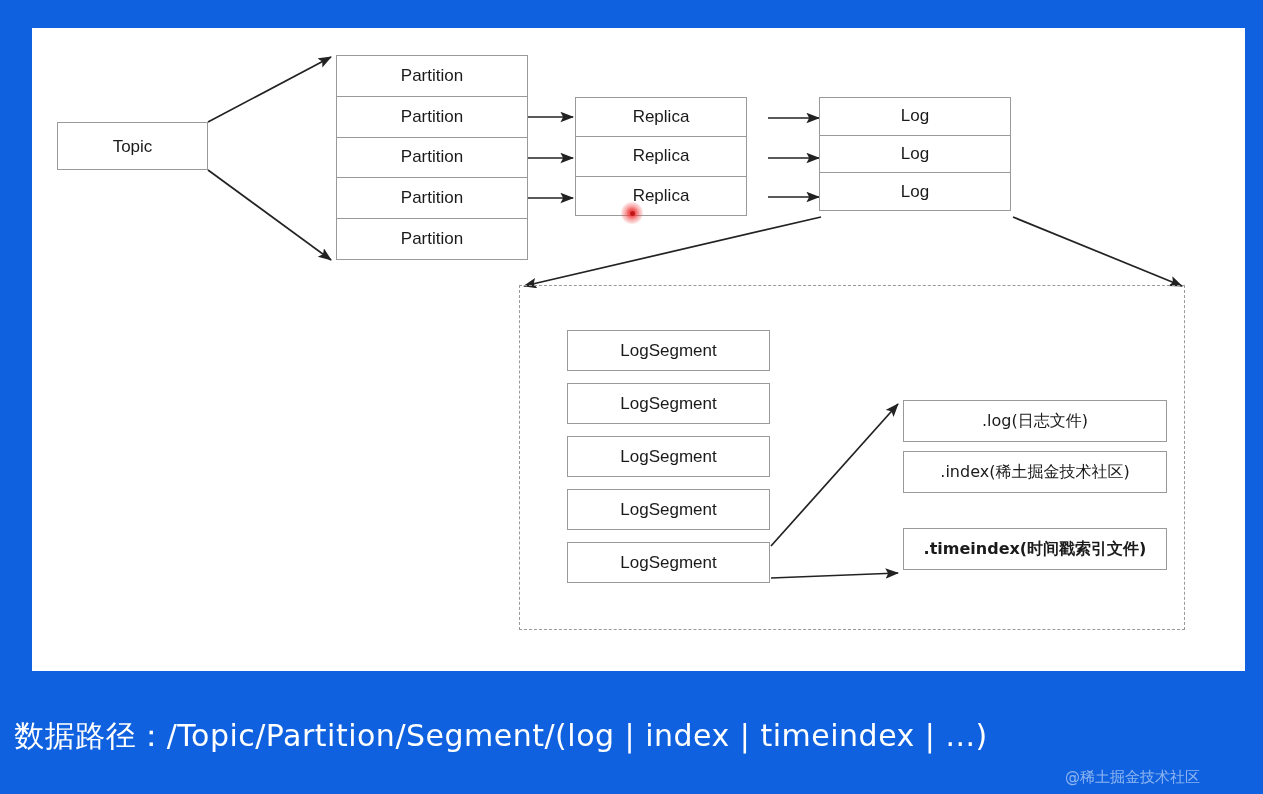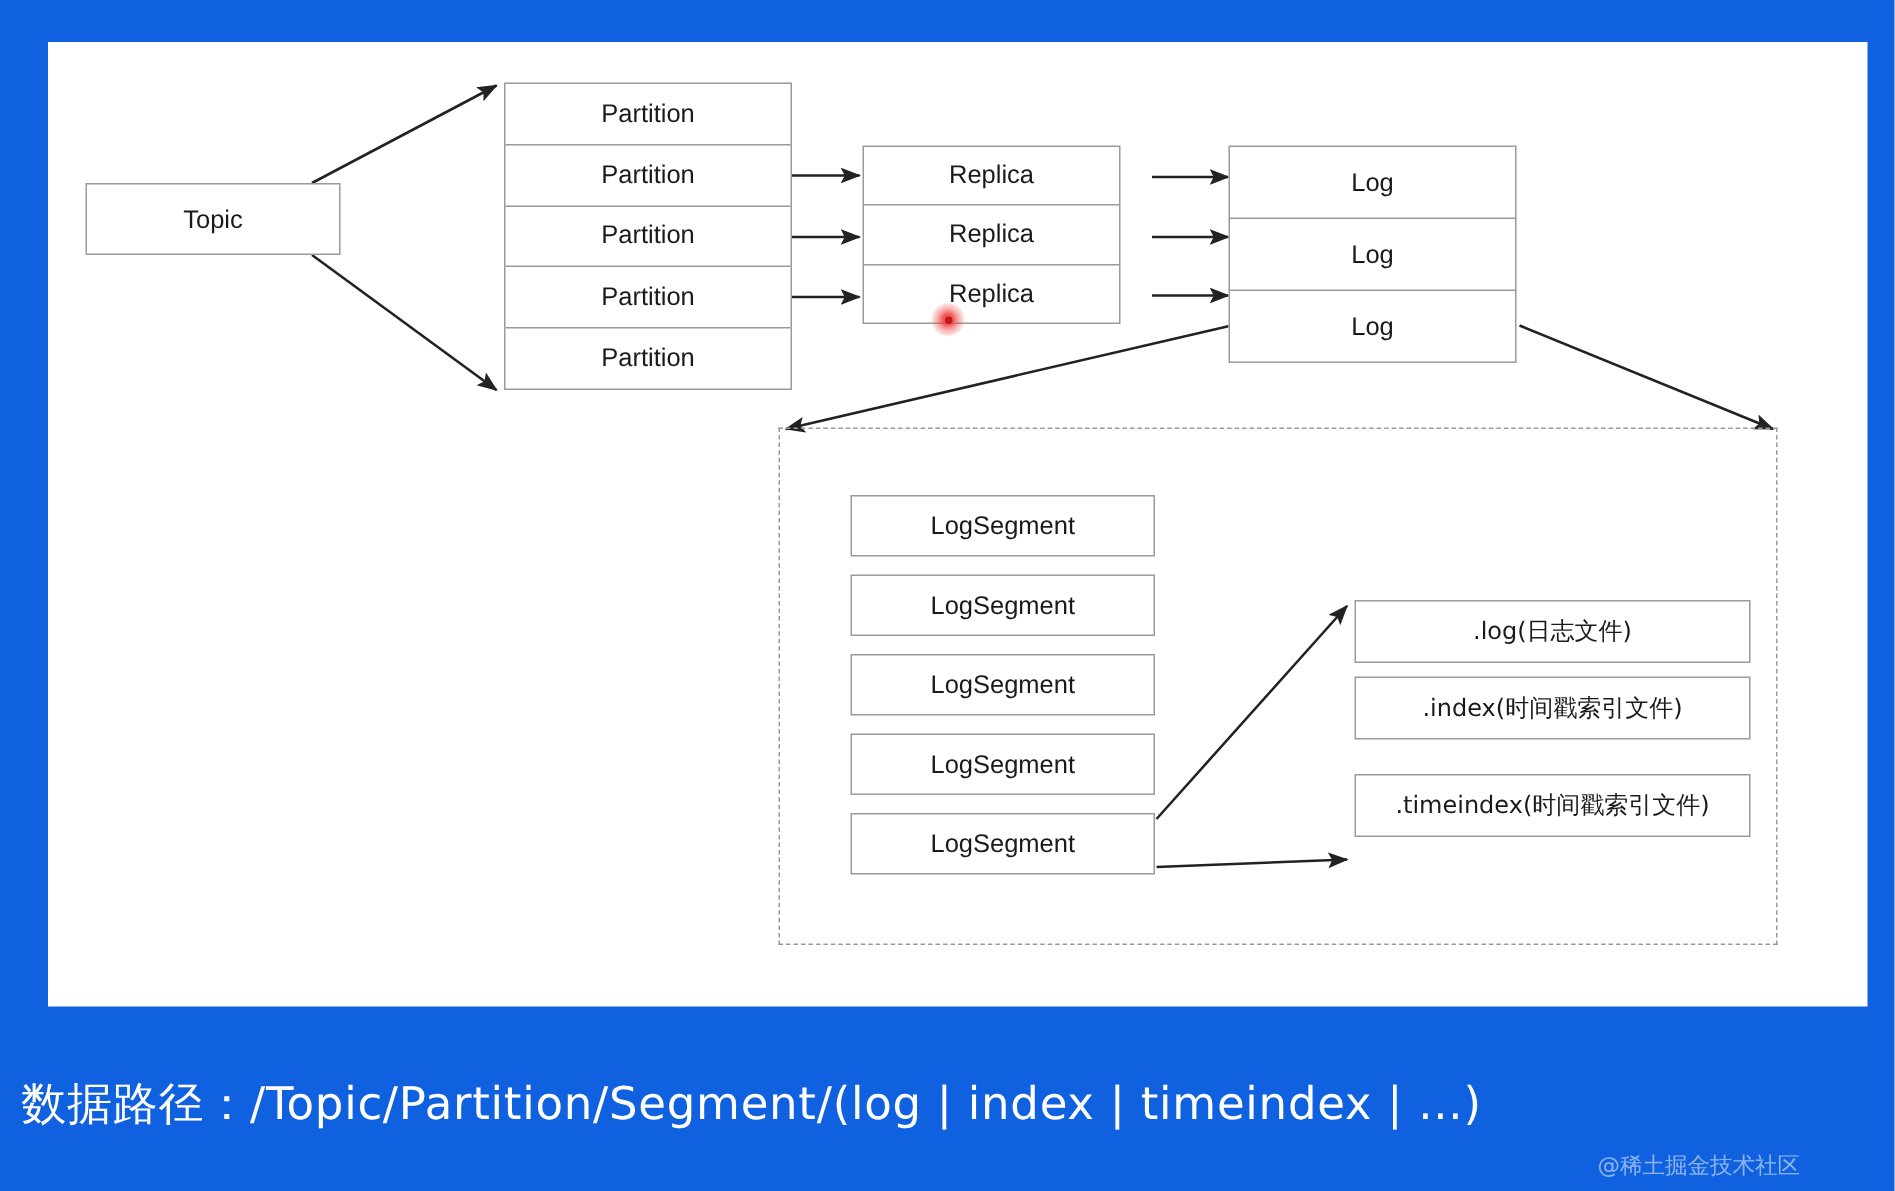--- a/index.html
+++ b/index.html
@@ -172,21 +172,21 @@
 
         <path d="M789,189 L492,258"></path>
         <path d="M981,189 L1150,258"></path>
 
         <path d="M739,518 L866,376"></path>
 
         <path d="M739,550 L866,545"></path>
       </g>
     </svg>
 
-    <div class="box" style="left:25px; top:94px; width:170px; height:48px;">
+    <div class="box" style="left:25px; top:94px; width:151px; height:48px;">
       <span>Topic</span>
     </div>
 
     <div class="stack" style="left:304px; top:27px; width:192px; height:205px;">
       <div class="cell">
         <span>Partition</span>
       </div>
       <div class="cell">
         <span>Partition</span>
       </div>
@@ -206,21 +206,21 @@
         <span>Replica</span>
       </div>
       <div class="cell">
         <span>Replica</span>
       </div>
       <div class="cell">
         <span>Replica</span>
       </div>
     </div>
 
-    <div class="stack" style="left:787px; top:69px; width:192px; height:145px;">
+    <div class="stack" style="left:787px; top:69px; width:192px; height:114px;">
       <div class="cell">
         <span>Log</span>
       </div>
       <div class="cell">
         <span>Log</span>
       </div>
       <div class="cell">
         <span>Log</span>
       </div>
     </div>
@@ -240,23 +240,23 @@
       <span>LogSegment</span>
     </div>
     <div class="box" style="left:535px; top:514px; width:203px; height:41px;">
       <span>LogSegment</span>
     </div>
 
     <div class="box cjk" style="left:871px; top:372px; width:264px; height:42px;">
       <span>.log(日志文件)</span>
     </div>
     <div class="box cjk" style="left:871px; top:423px; width:264px; height:42px;">
-      <span>.index(时间戳索引文件)</span>
-    </div>
-    <div class="box cjk" style="left:871px; top:488px; width:264px; height:42px;">
+      <span>.index(稀土掘金技术社区)</span>
+    </div>
+    <div class="box cjk" style="left:871px; top:500px; width:264px; height:42px;font-weight:bold;">
       <span>.timeindex(时间戳索引文件)</span>
     </div>
 
   </div>
 
   <div class="cursor-dot" style="left:632px; top:213px;"></div>
 
   <div class="caption">数据路径：/Topic/Partition/Segment/(log | index | timeindex | ...)</div>
 
   <div class="watermark">@稀土掘金技术社区</div>

